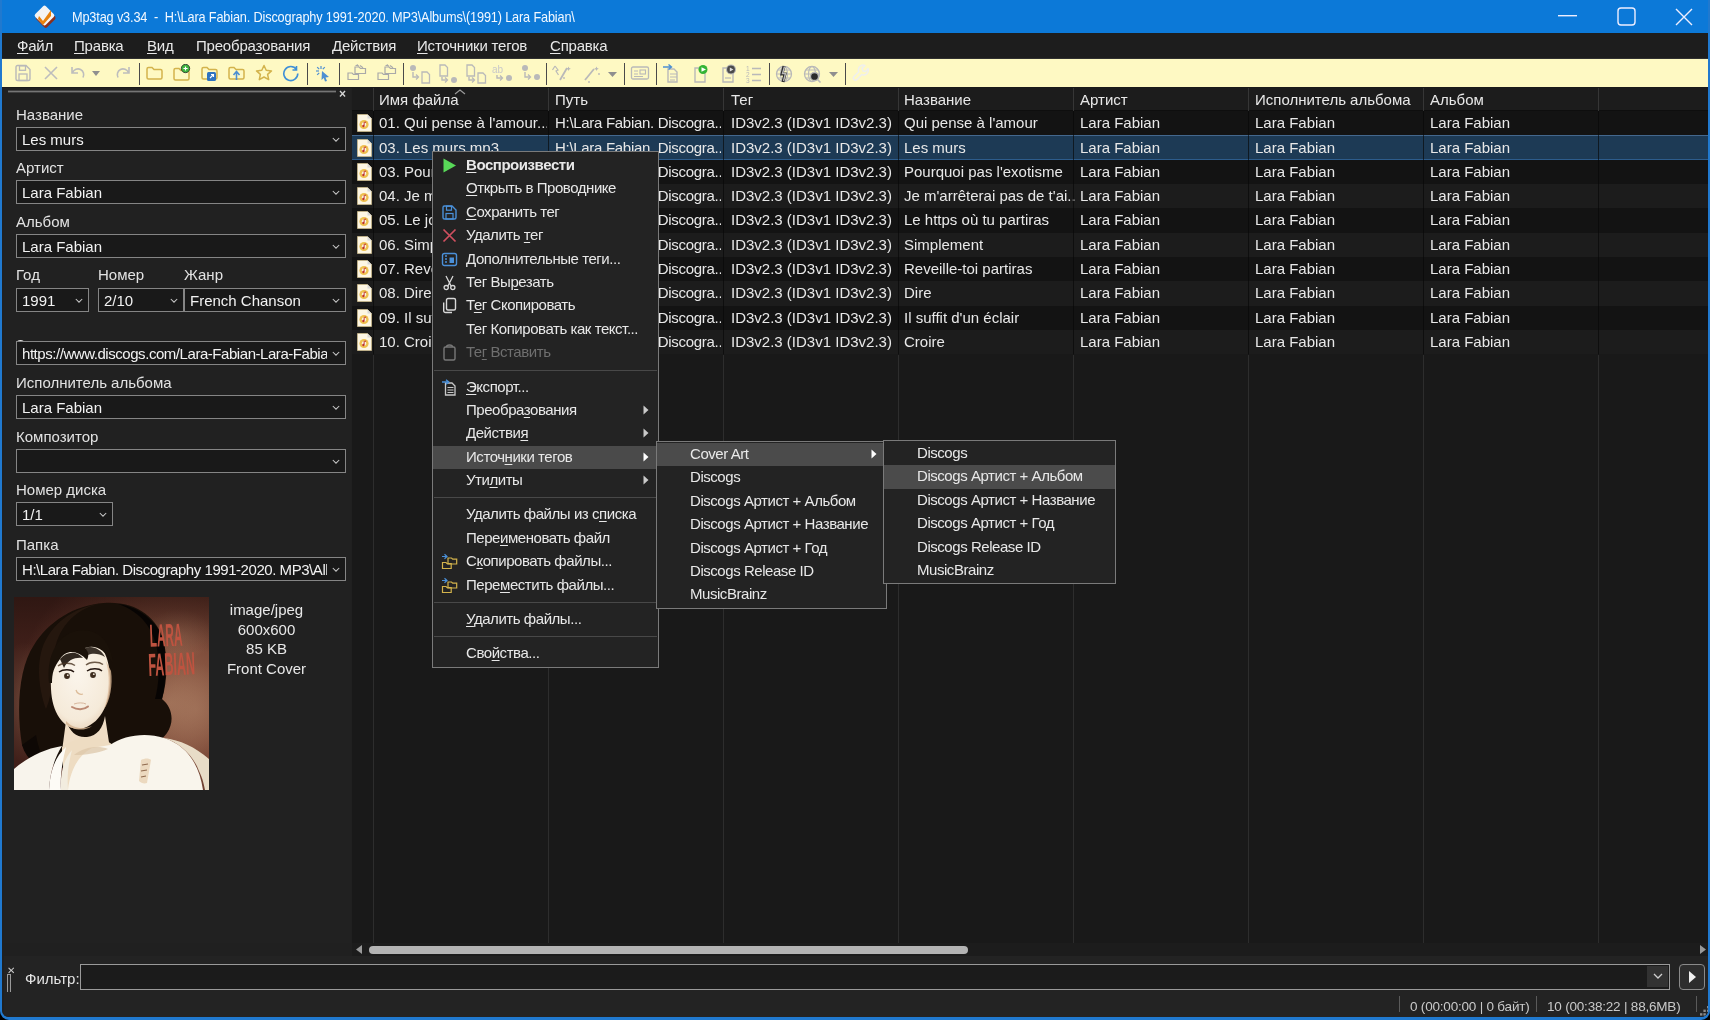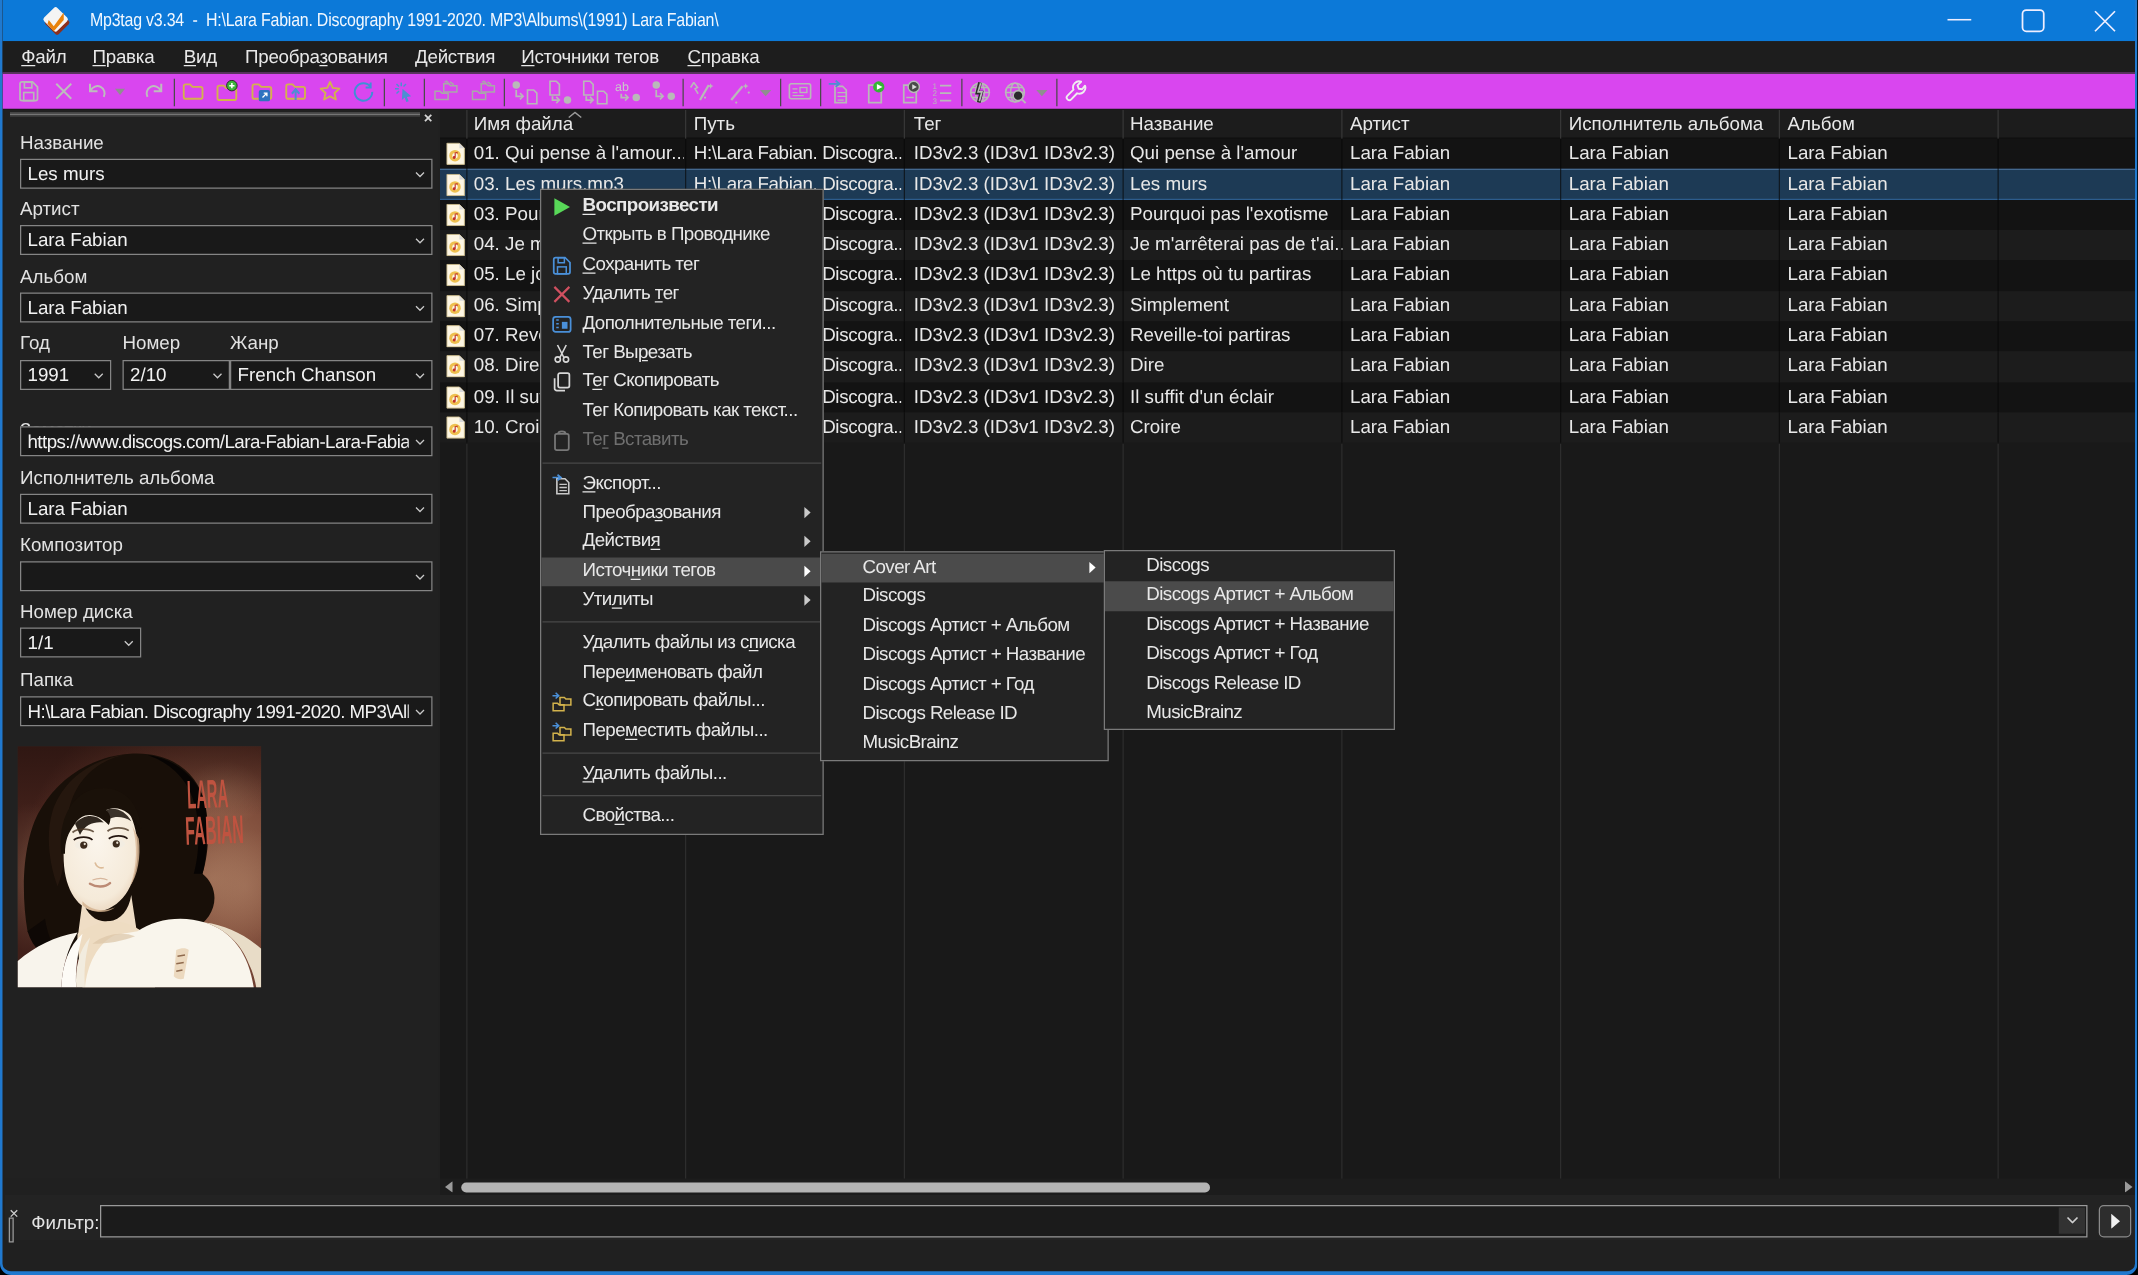--- a/index.html
+++ b/index.html
@@ -9,21 +9,21 @@
   background:#202020; overflow:hidden; border-left:2px solid #2079cf; border-right:2px solid #2079cf; border-bottom:3px solid #2079cf; border-radius:0 0 9px 9px;}
 .abs { position:absolute; }
 
 #titlebar { position:absolute; left:0; top:0; width:100%; height:33px; background:#0c79d8; color:#f2f8ff; }
 #titletext { position:absolute; left:70px; top:8px; font-size:15px; letter-spacing:-0.2px; transform:scaleX(0.85); transform-origin:left center; white-space:nowrap;}
 
 #menubar { position:absolute; left:0; top:33px; width:100%; height:25px; background:#1d1d1d; color:#e8e8e8; font-size:15px; letter-spacing:-0.2px; }
 #menubar span.mi { position:absolute; top:4px; }
 #menubar u { text-decoration-thickness:1px; text-underline-offset:2px;}
 
-#toolbar { position:absolute; left:0; top:58px; width:100%; height:30px; background:#d946ef; border-top:1px solid #303030; border-bottom:1px solid #1a1a1a; }
+#toolbar { position:absolute; left:0; top:58px; width:100%; height:30px; background:#fef9c3; border-top:1px solid #303030; border-bottom:1px solid #1a1a1a; }
 .tsep { position:absolute; top:4px; width:1px; height:22px; background:#4a4a4a; }
 .ticon { position:absolute; top:5px; }
 
 #panel { position:absolute; left:2px; top:88px; width:347px; height:855px; background:#212121; color:#e2e2e2; font-size:15px; }
 .plabel { position:absolute; left:12px; }
 .combo { position:absolute; background:#191919; border:1px solid #858585; height:24px; color:#f2f2f2; font-size:15px; }
 .combo .ctext { position:absolute; left:5px; top:3px; white-space:nowrap; overflow:hidden; }
 .combo .chev { position:absolute; right:5px; top:8px; width:8px; height:8px; }
 
 #table { position:absolute; left:350px; top:88px; width:1360px; height:855px; background:#191919; }
@@ -424,20 +424,23 @@
       <path d="M60 158 C70 150 84 148 94 152 C84 156 72 158 60 158 Z" fill="#dcc5a6" opacity="0.7"></path>
 
       <path d="M127 163 C131 161 135 161 137 163 L133 186 C130 187 127 186 125 184 Z" fill="#ecd9bf"></path>
       <path d="M128 168 L134 167 M127 174 L133 173 M127 180 L132 179" stroke="#8f6a4e" stroke-width="1.1" fill="none"></path>
 
       <g fill="#bf5340" font-family="Liberation Sans" font-weight="bold" transform="rotate(-2 160 50)">
         <text x="166" y="49" font-size="32" transform="scale(0.82,1)" textLength="40" lengthAdjust="spacingAndGlyphs">LARA</text>
         <text x="163" y="78" font-size="32" transform="scale(0.82,1)" textLength="57" lengthAdjust="spacingAndGlyphs">FABIAN</text>
       </g>
     </svg>
+    <div class="abs" style="left:175px;top:512px;width:175px;text-align:center;color:#e8e8e8">
+      <div style="line-height:19.5px">image/jpeg<br>600x600<br>85 KB<br>Front Cover</div>
+    </div>
   </div>
 
   <div id="table">
     <div class="gridv" style="left:21px"></div>
     <div class="gridv" style="left:196px"></div>
     <div class="gridv" style="left:371px"></div>
     <div class="gridv" style="left:546px"></div>
     <div class="gridv" style="left:721px"></div>
     <div class="gridv" style="left:896px"></div>
     <div class="gridv" style="left:1071px"></div>
@@ -819,13 +822,30 @@
       <svg class="abs" style="right:6px;top:8px" width="10" height="6" viewBox="0 0 10 6">
           <path d="M1 1 L5 5 L9 1" stroke="#cfcfcf" stroke-width="1.3" fill="none"></path>
         </svg>
     </div>
     <div class="abs" style="left:1675px;top:8px;width:26px;height:26px;background:#2d2d2d;border:1.5px solid #8a8a8a;border-radius:4px">
       <svg class="abs" style="left:8px;top:6px" width="9" height="12" viewBox="0 0 9 12">
           <path d="M1 0 L8 6 L1 12 Z" fill="#f0f0f0"></path>
         </svg>
     </div>
   </div>
+  <div id="statusbar">
+    <div class="vline" style="left:1395px;top:4px;height:16px"></div>
+    <div class="abs" style="left:1406px;top:7px">0 (00:00:00 | 0 байт)</div>
+    <div class="vline" style="left:1532px;top:4px;height:16px"></div>
+    <div class="abs" style="left:1543px;top:7px">10 (00:38:22 | 88,6MB)</div>
+    <div class="vline" style="left:1692px;top:4px;height:16px"></div>
+    <svg class="abs" style="left:1696px;top:14px" width="10" height="10" viewBox="0 0 10 10">
+      <g fill="#8a8a8a">
+          <rect x="7" y="0" width="2.4" height="2.4"></rect>
+          <rect x="7" y="3.6" width="2.4" height="2.4"></rect>
+          <rect x="7" y="7.2" width="2.4" height="2.4"></rect>
+          <rect x="3.4" y="3.6" width="2.4" height="2.4"></rect>
+          <rect x="3.4" y="7.2" width="2.4" height="2.4"></rect>
+          <rect x="0" y="7.2" width="2.4" height="2.4"></rect>
+        </g>
+    </svg>
+  </div>
 </div>
 
 </body></html>

